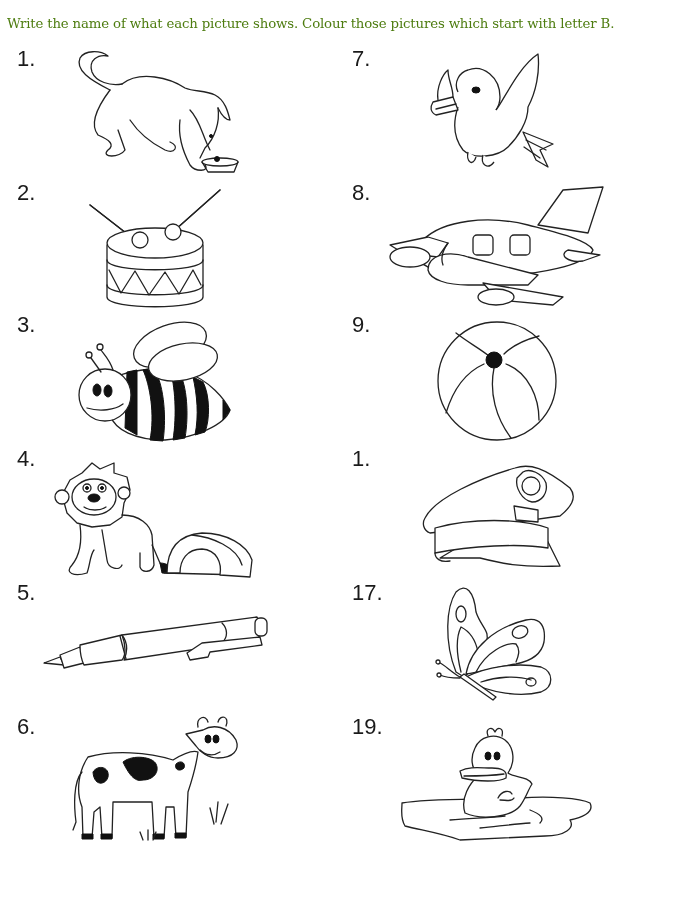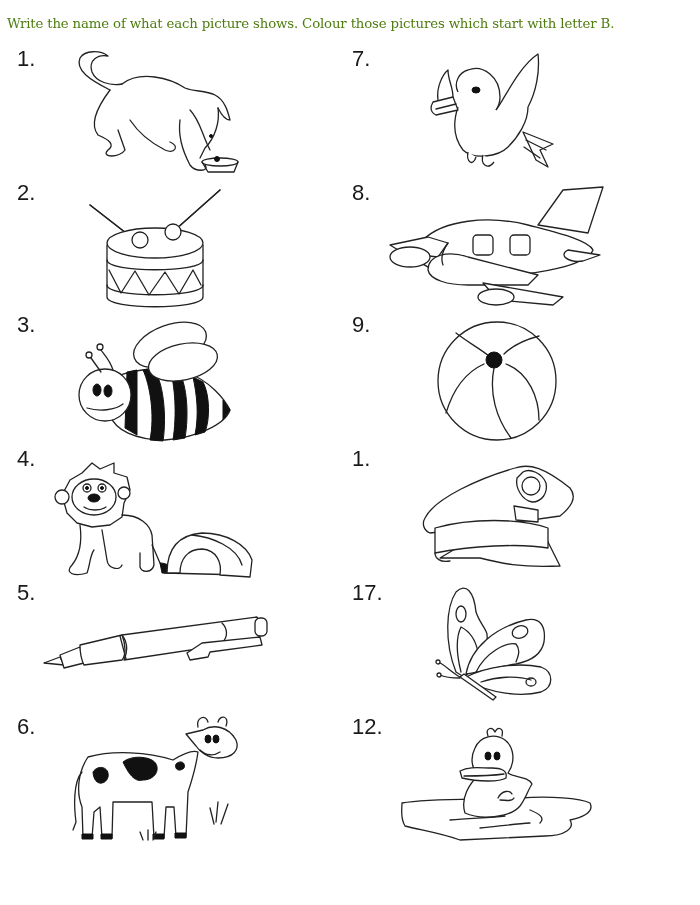--- a/index.html
+++ b/index.html
@@ -213,21 +213,21 @@
     <path class="ln" d="M45 100 C 60 95, 80 93, 95 98"></path>
     <path class="wf" d="M24 95 L 28 92 L 60 115 L 57 118 Z"></path>
     <path class="ln" d="M24 95 C 15 90, 8 82, 2 80"></path>
       <circle class="wf" cx="2" cy="80" r="2"></circle>
     <path class="ln" d="M24 96 C 15 96, 8 95, 4 93"></path>
       <circle class="wf" cx="3" cy="93" r="2"></circle>
   </svg>
 </div>
 
 <div>
-  <span class="num" style="left:352px;top:714px">12.</span>
+  <span class="num" style="left:352px;top:714px">19.</span>
   <svg style="left:400px;top:718px" width="200" height="128" viewBox="0 0 200 128">
     <path class="wf" d="M2 85 C 30 80, 80 82, 120 80 C 150 78, 180 80, 190 85 C 195 95, 180 100, 170 102 C 175 110, 165 118, 145 118 L 60 122 C 40 115, 20 112, 5 108 C 0 100, 2 92, 2 85 Z"></path>
     <path class="ln" d="M50 102 C 70 100, 90 100, 105 98 M 80 110 C 100 108, 115 106, 130 105 M 130 92 C 140 96, 145 100, 140 105"></path>
     <path class="wf" d="M65 95 C 60 80, 70 65, 78 58 C 72 50, 70 40, 75 30 C 80 18, 95 15, 105 22 C 115 30, 115 45, 108 55 C 115 60, 128 58, 132 66 C 128 72, 126 80, 120 88 C 110 100, 80 102, 65 95 Z"></path>
     <path class="ln" d="M88 18 C 85 10, 92 8, 95 14 M 95 14 C 98 8, 104 10, 102 18"></path>
     <ellipse class="bk" cx="88" cy="38" rx="3" ry="4"></ellipse>
       <ellipse class="bk" cx="97" cy="38" rx="3" ry="4"></ellipse>
     <path class="wf" d="M60 53 C 70 48, 80 50, 92 50 C 100 50, 108 52, 106 60 C 100 64, 78 64, 62 60 Z"></path>
     <path class="ln" d="M64 58 C 75 58, 90 58, 104 56"></path>
     <path class="ln" d="M98 80 C 102 72, 110 72, 112 76 M 100 82 C 106 82, 112 84, 114 80"></path>

